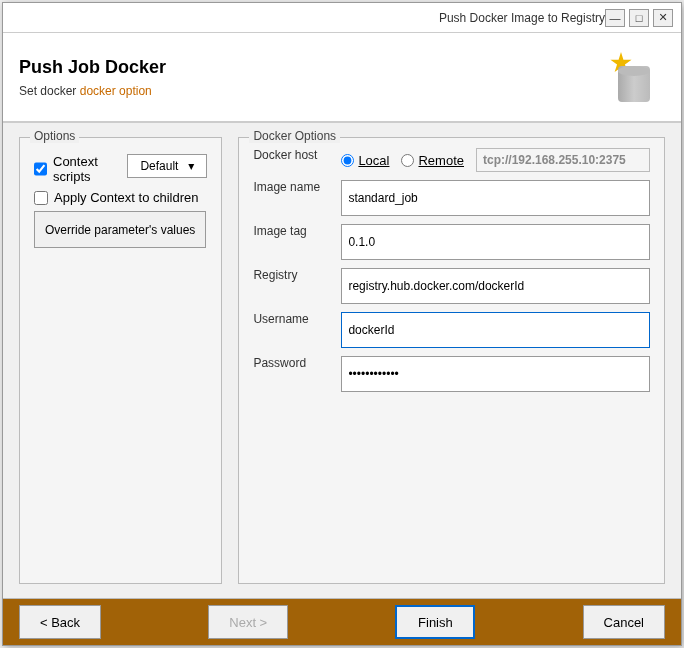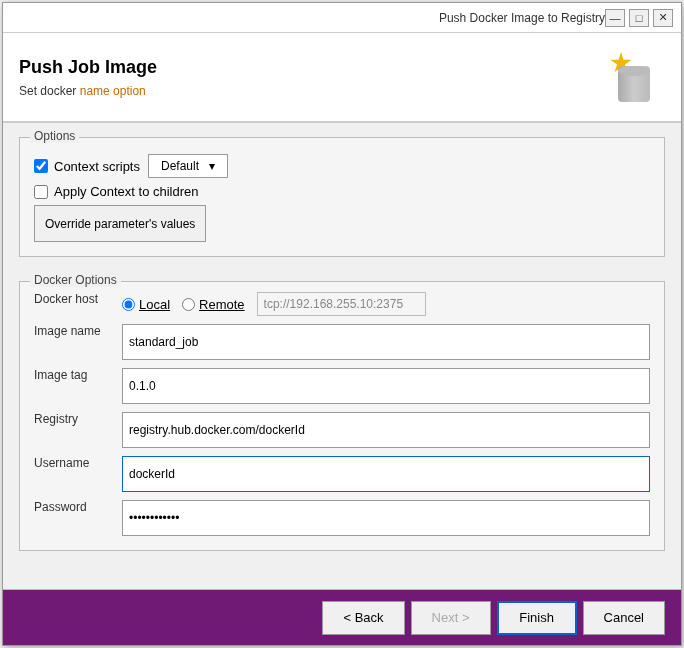--- a/index.html
+++ b/index.html
@@ -111,22 +111,22 @@
       left: 0;
       width: 22px;
       height: 22px;
       background: #f0b800;
       clip-path: polygon(50% 0%, 61% 35%, 98% 35%, 68% 57%, 79% 91%, 50% 70%, 21% 91%, 32% 57%, 2% 35%, 39% 35%);
     }
     .main-content {
       flex: 1;
       padding: 14px 16px;
       display: flex;
-      flex-direction: column;
-      gap: 24px;
+      flex-direction: row;
+      gap: 16px;
       overflow-y: auto;
     }
     .section-box {
       border: 1px solid #bbb;
       background: #f5f5f5;
       padding: 10px 14px 14px 14px;
       position: relative;
     }
     .section-label {
       position: absolute;
@@ -139,21 +139,21 @@
       font-weight: normal;
     }
     .options-grid {
       display: flex;
       flex-direction: column;
       gap: 6px;
       margin-top: 6px;
     }
     .option-row {
       display: flex;
-      align-items: center;
+      align-items: flex-start;
       gap: 8px;
     }
     .checkbox-container {
       display: flex;
       align-items: center;
       gap: 6px;
     }
     .checkbox-container input[type="checkbox"] {
       width: 14px;
       height: 14px;
@@ -225,30 +225,31 @@
     }
     .remote-input {
       flex: 1;
       border: 1px solid #bbb;
       background: #f5f5f5;
       padding: 9px 6px;
       font-size: 12px;
       height: 24px;
       color: #888;
       outline: none;
+      font-weight: bold;
     }
     .footer {
-      background: #701a75;
+      background: #a16207;
       border-top: 1px solid #bbb;
       padding: 10px 16px;
       display: flex;
-      justify-content: flex-end;
+      justify-content: space-between;
       align-items: center;
       gap: 6px;
-      height: 56px;
+      height: 47px;
     }
     .footer-btn {
       border: 1px solid #999;
       background: #f0f0f0;
       padding: 6px 20px;
       font-size: 13px;
       cursor: pointer;
       height: 34px;
       min-width: 80px;
     }
@@ -271,24 +272,24 @@
     <span class="title-bar-text">Push Docker Image to Registry</span>
     <div class="title-bar-buttons">
       <button class="title-btn">—</button>
       <button class="title-btn">□</button>
       <button class="title-btn">✕</button>
     </div>
   </div>
 
   <div class="header-section">
     <div class="header-text">
-      <h1>Push Job Image</h1>
+      <h1>Push Job Docker</h1>
       <p>
         <span>Set docker</span>
-        <a href="#">name option</a>
+        <a href="#">docker option</a>
       </p>
     </div>
     <div class="header-icon">
       <div class="db-icon">
         <div class="db-star"></div>
         <div class="db-cylinder"></div>
         <div class="db-top"></div>
       </div>
     </div>
   </div>

